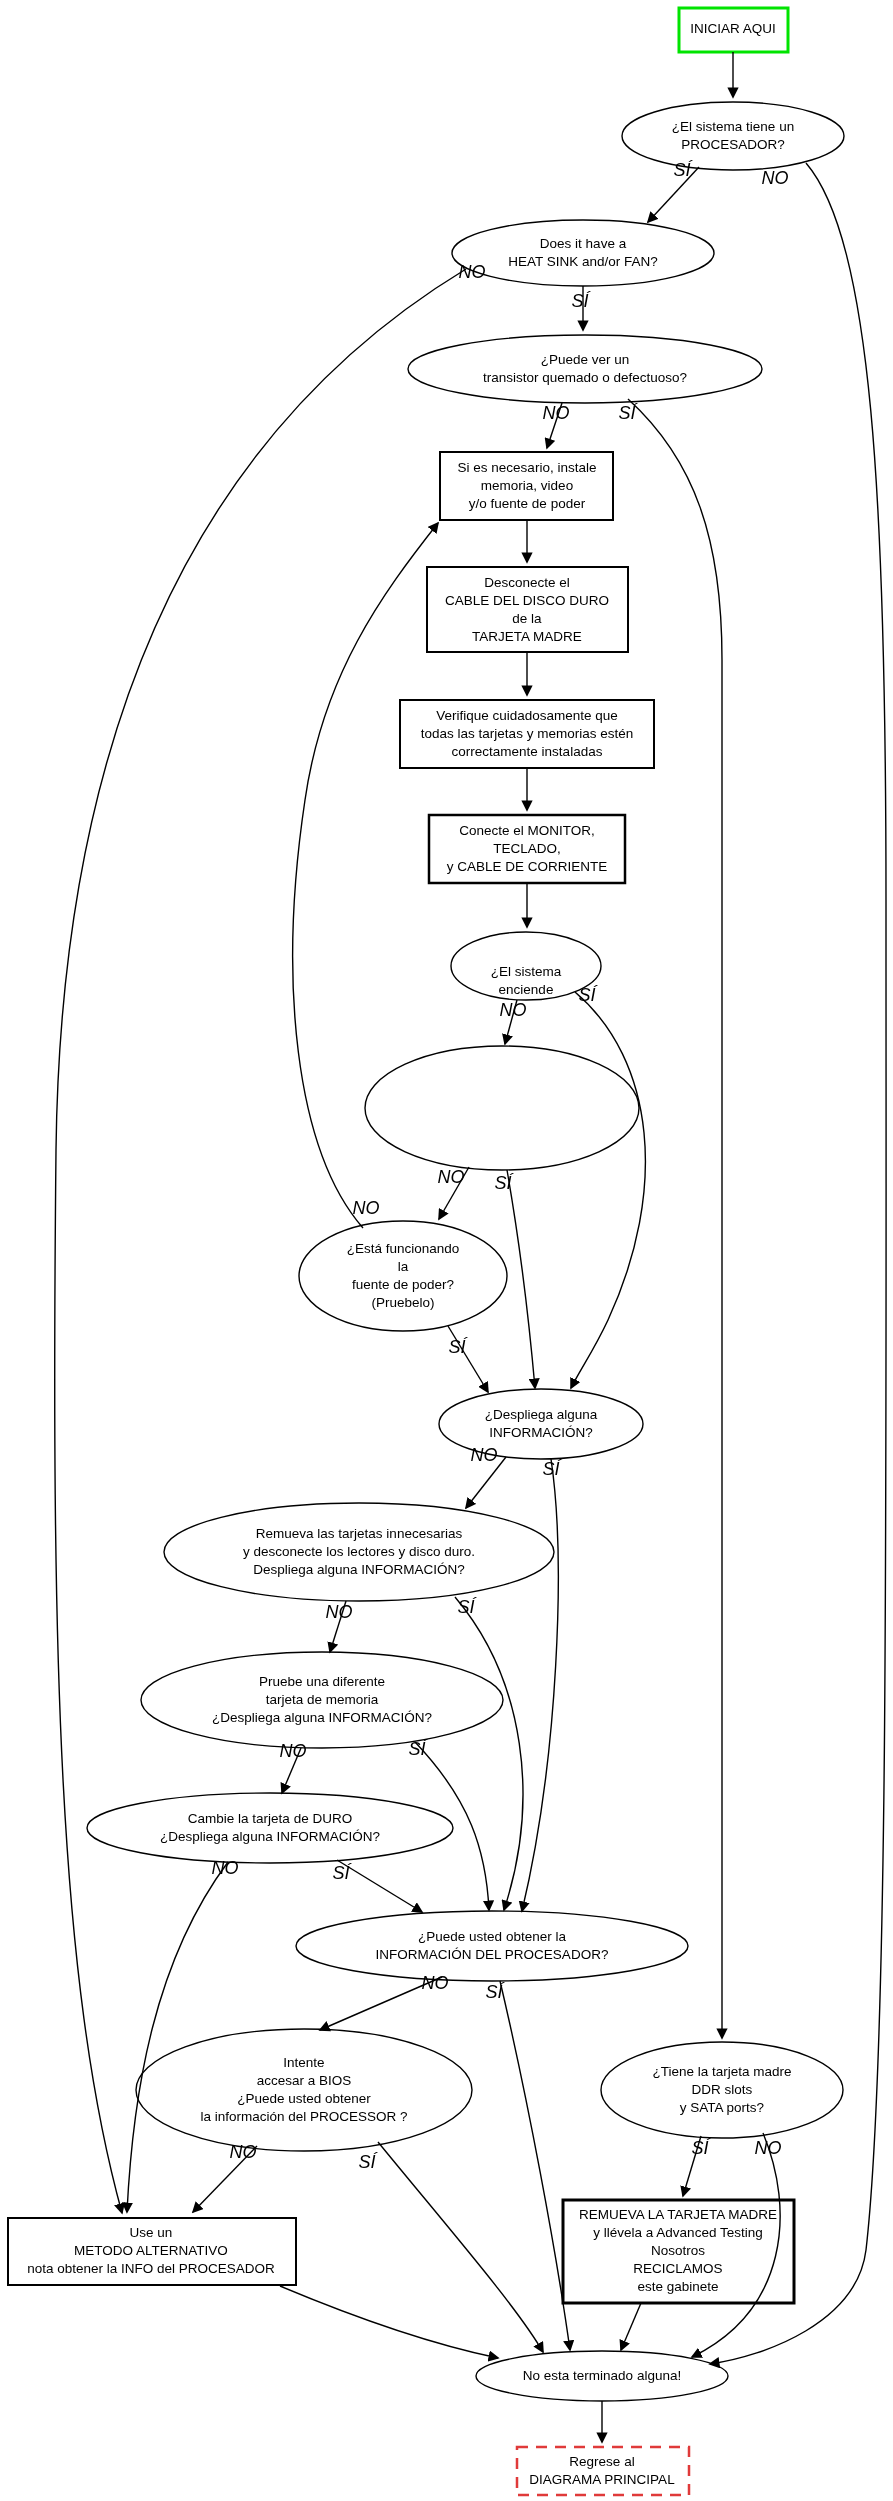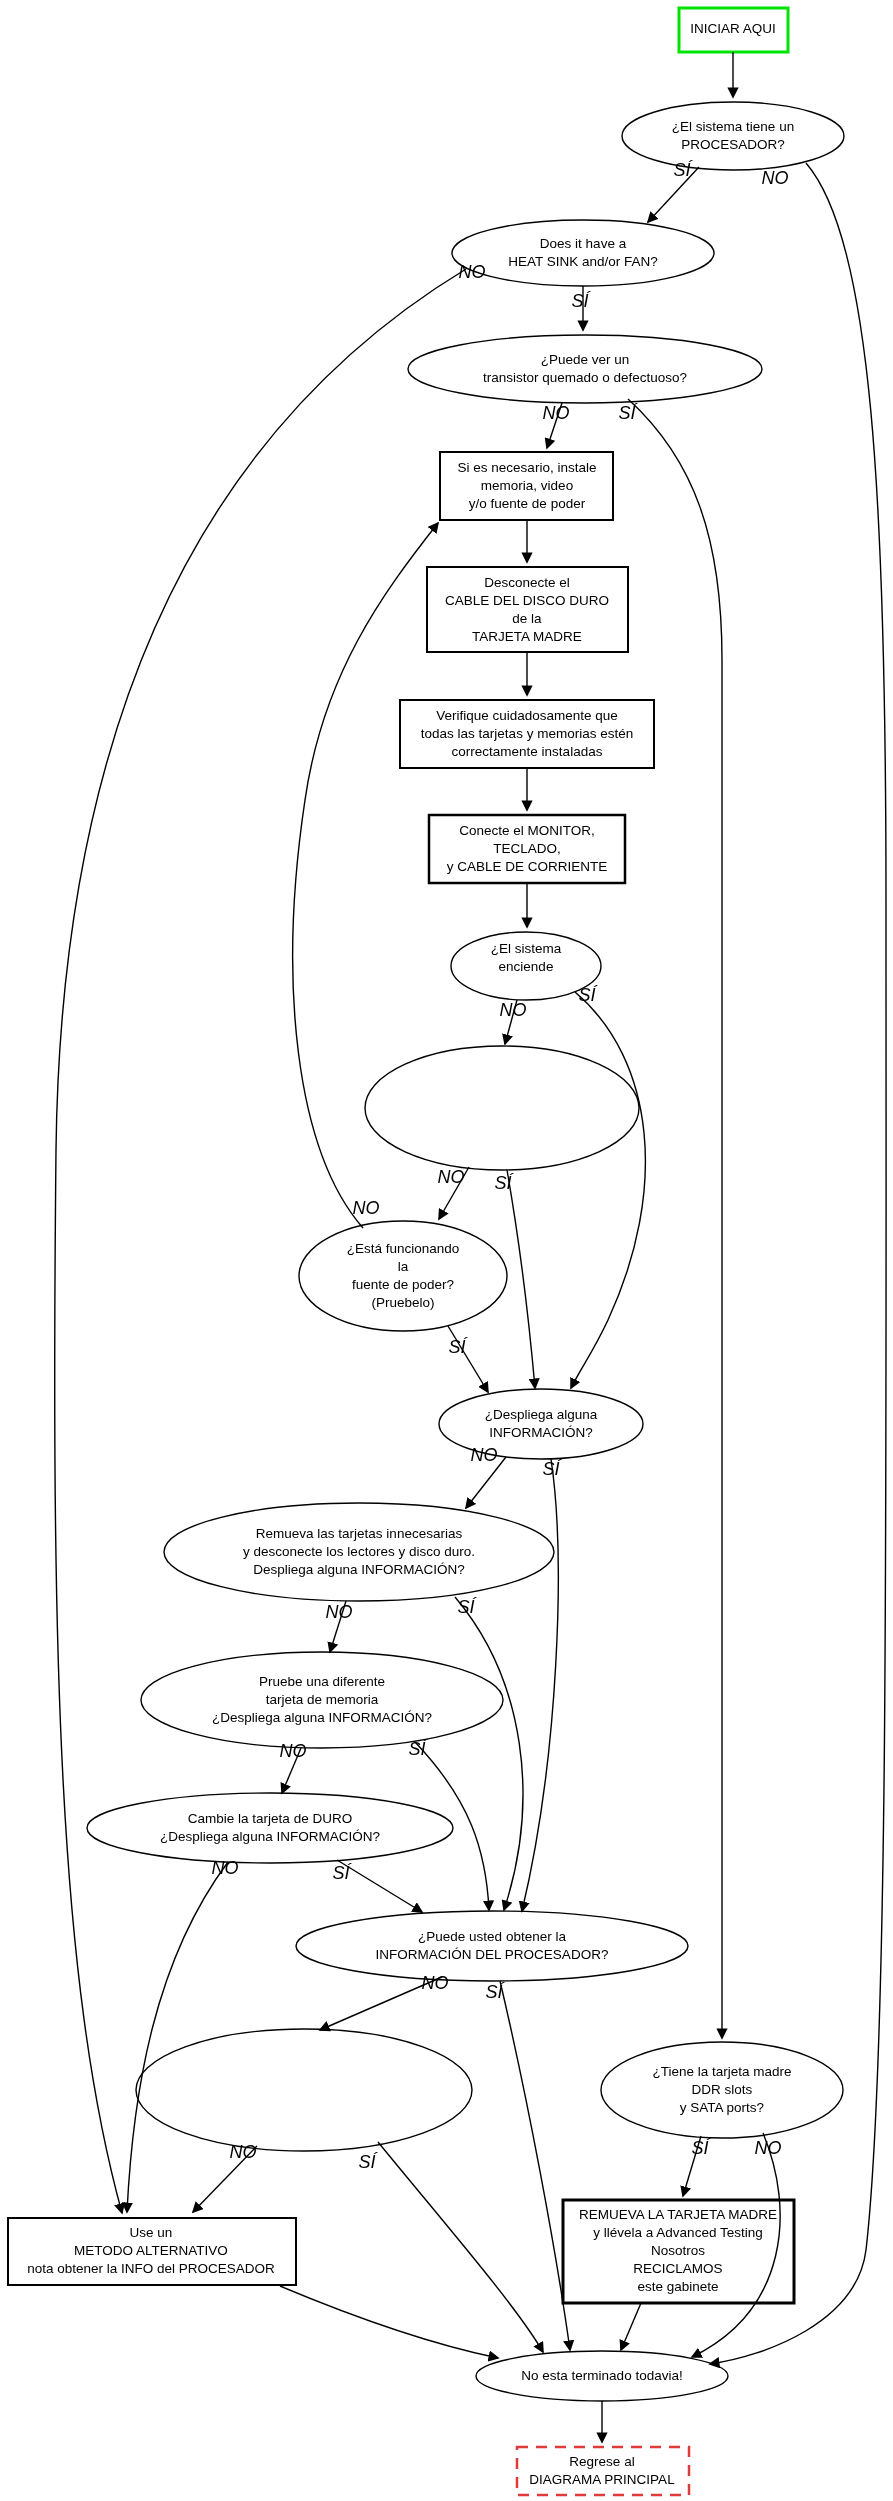--- a/index.html
+++ b/index.html
@@ -98,50 +98,54 @@
 <div class="nlabel" style="left:527px;top:734px">Verifique cuidadosamente que
 todas las tarjetas y memorias estén
 correctamente instaladas</div>
 <div class="nlabel" style="left:527px;top:610px">Desconecte el
 CABLE DEL DISCO DURO
 de la
 TARJETA MADRE</div>
 <div class="nlabel" style="left:527px;top:849px">Conecte el MONITOR,
 TECLADO,
 y CABLE DE CORRIENTE</div>
-<div class="nlabel" style="left:526px;top:958px">¿El sistema
+<div class="nlabel" style="left:526px;top:981px">¿El sistema
 enciende</div>
 <div class="nlabel" style="left:403px;top:1276px">¿Está funcionando
 la
 fuente de poder?
 (Pruebelo)</div>
 <div class="nlabel" style="left:541px;top:1424px">¿Despliega alguna
 INFORMACIÓN?</div>
 <div class="nlabel" style="left:359px;top:1552px">Remueva las tarjetas innecesarias
 y desconecte los lectores y disco duro.
 Despliega alguna INFORMACIÓN?</div>
 <div class="nlabel" style="left:322px;top:1700px">Pruebe una diferente
 tarjeta de memoria
 ¿Despliega alguna INFORMACIÓN?</div>
 <div class="nlabel" style="left:270px;top:1828px">Cambie la tarjeta de DURO
 ¿Despliega alguna INFORMACIÓN?</div>
 <div class="nlabel" style="left:492px;top:1946px">¿Puede usted obtener la
 INFORMACIÓN DEL PROCESADOR?</div>
+<div class="nlabel" style="left:304px;top:2090px">Intente
+accesar a BIOS
+¿Puede usted obtener
+la información del PROCESSOR ?</div>
 <div class="nlabel" style="left:722px;top:2090px">¿Tiene la tarjeta madre
 DDR slots
 y SATA ports?</div>
 <div class="nlabel" style="left:151px;top:2251px">Use un
 METODO ALTERNATIVO
 nota obtener la INFO del PROCESADOR</div>
 <div class="nlabel" style="left:678px;top:2251px">REMUEVA LA TARJETA MADRE
 y llévela a Advanced Testing
 Nosotros
 RECICLAMOS
 este gabinete</div>
-<div class="nlabel" style="left:602px;top:2376px">No esta terminado todavia!</div>
+<div class="nlabel" style="left:602px;top:2376px">No esta terminado alguna!</div>
 <div class="nlabel" style="left:602px;top:2471px">Regrese al
 DIAGRAMA PRINCIPAL</div>
 
 <div class="elabel" style="left:682px;top:170px">SÍ</div>
 <div class="elabel" style="left:775px;top:178px">NO</div>
 <div class="elabel" style="left:472px;top:272px">NO</div>
 <div class="elabel" style="left:580px;top:301px">SÍ</div>
 <div class="elabel" style="left:556px;top:413px">NO</div>
 <div class="elabel" style="left:627px;top:413px">SÍ</div>
 <div class="elabel" style="left:513px;top:1010px">NO</div>

